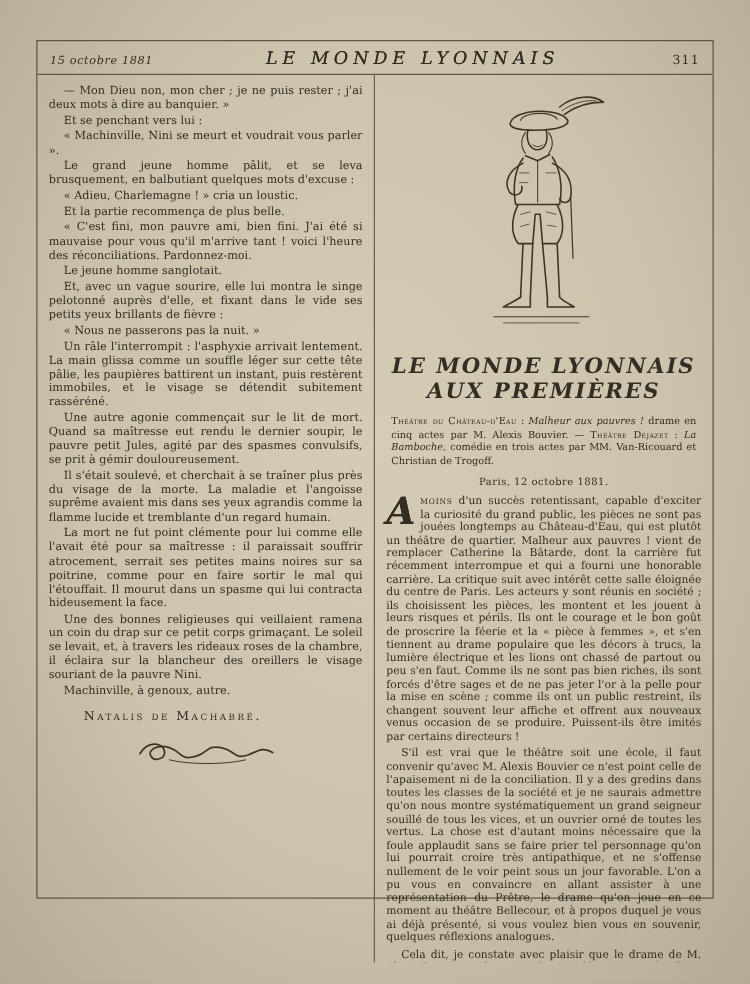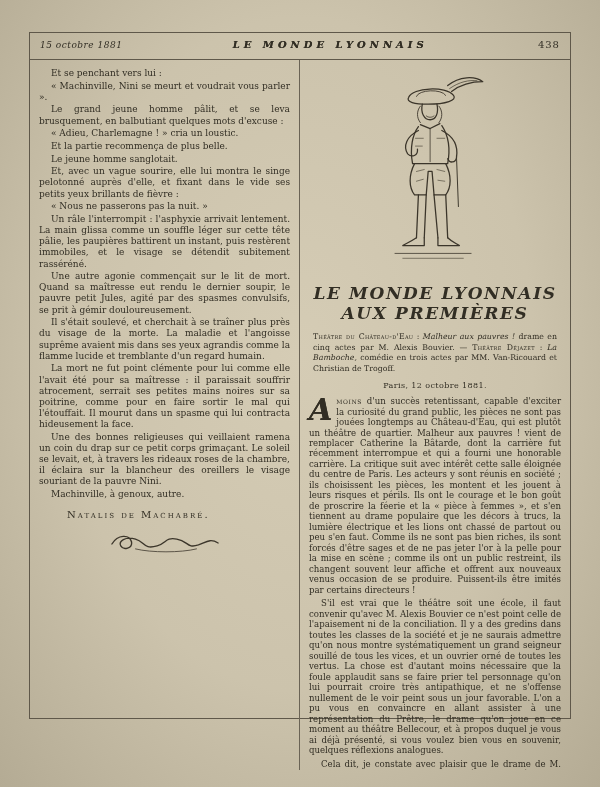--- a/index.html
+++ b/index.html
@@ -19,21 +19,21 @@
     border:1px solid #5f584a;
   }
   .header {
     display:flex; align-items:baseline; justify-content:space-between;
     padding:6px 10px 3px 10px;
     border-bottom:1px solid #5f584a;
     height:27px;
   }
   .date { font-style:italic; font-size:9px; letter-spacing:.5px; }
   .masthead {
-    font-weight:bold; font-style:italic; font-size:10px; letter-spacing:4px;
+    font-weight:normal; font-style:italic; font-size:14px; letter-spacing:4px;
     text-shadow:0 0 .4px #322e24;
   }
   .pagenum { font-size:10px; letter-spacing:1px; }
   .columns { display:flex; height:710px; overflow:hidden; }
   .col { width:50%; padding:8px 9px 6px 9px; overflow:hidden; }
   .col-left { border-right:1px solid #6a6355; }
   .col-left p.body {
     font-size:9px; line-height:1.24; text-align:justify; text-indent:12px;
     margin-bottom:1.5px;
   }
@@ -64,31 +64,33 @@
 </style>
 </head>
 <body>
 
 <div class="page">
   <div class="frame">
 
     <header class="header">
       <span class="date">15 octobre 1881</span>
       <span class="masthead">LE MONDE LYONNAIS</span>
-      <span class="pagenum">438</span>
+      <span class="pagenum">311</span>
     </header>
 
     <div class="columns">
 
       <section class="col col-left">
+        <p class="body">— Mon Dieu non, mon cher ; je ne puis rester ; j'ai deux mots à dire au banquier. »</p>
         <p class="body">Et se penchant vers lui :</p>
         <p class="body">« Machinville, Nini se meurt et voudrait vous parler ».</p>
         <p class="body">Le grand jeune homme pâlit, et se leva brusquement, en balbutiant quelques mots d'excuse :</p>
         <p class="body">« Adieu, Charlemagne ! » cria un loustic.</p>
         <p class="body">Et la partie recommença de plus belle.</p>
+        <p class="body">« C'est fini, mon pauvre ami, bien fini. J'ai été si mauvaise pour vous qu'il m'arrive tant ! voici l'heure des réconciliations. Pardonnez-moi.</p>
         <p class="body">Le jeune homme sanglotait.</p>
         <p class="body">Et, avec un vague sourire, elle lui montra le singe pelotonné auprès d'elle, et fixant dans le vide ses petits yeux brillants de fièvre :</p>
         <p class="body">« Nous ne passerons pas la nuit. »</p>
         <p class="body">Un râle l'interrompit : l'asphyxie arrivait lentement. La main glissa comme un souffle léger sur cette tête pâlie, les paupières battirent un instant, puis restèrent immobiles, et le visage se détendit subitement rasséréné.</p>
         <p class="body">Une autre agonie commençait sur le lit de mort. Quand sa maîtresse eut rendu le dernier soupir, le pauvre petit Jules, agité par des spasmes convulsifs, se prit à gémir douloureusement.</p>
         <p class="body">Il s'était soulevé, et cherchait à se traîner plus près du visage de la morte. La maladie et l'angoisse suprême avaient mis dans ses yeux agrandis comme la flamme lucide et tremblante d'un regard humain.</p>
         <p class="body">La mort ne fut point clémente pour lui comme elle l'avait été pour sa maîtresse : il paraissait souffrir atrocement, serrait ses petites mains noires sur sa poitrine, comme pour en faire sortir le mal qui l'étouffait. Il mourut dans un spasme qui lui contracta hideusement la face.</p>
         <p class="body">Une des bonnes religieuses qui veillaient ramena un coin du drap sur ce petit corps grimaçant. Le soleil se levait, et, à travers les rideaux roses de la chambre, il éclaira sur la blancheur des oreillers le visage souriant de la pauvre Nini.</p>
         <p class="body">Machinville, à genoux, autre.</p>
         <p class="signature">Natalis de Machabré.</p>

